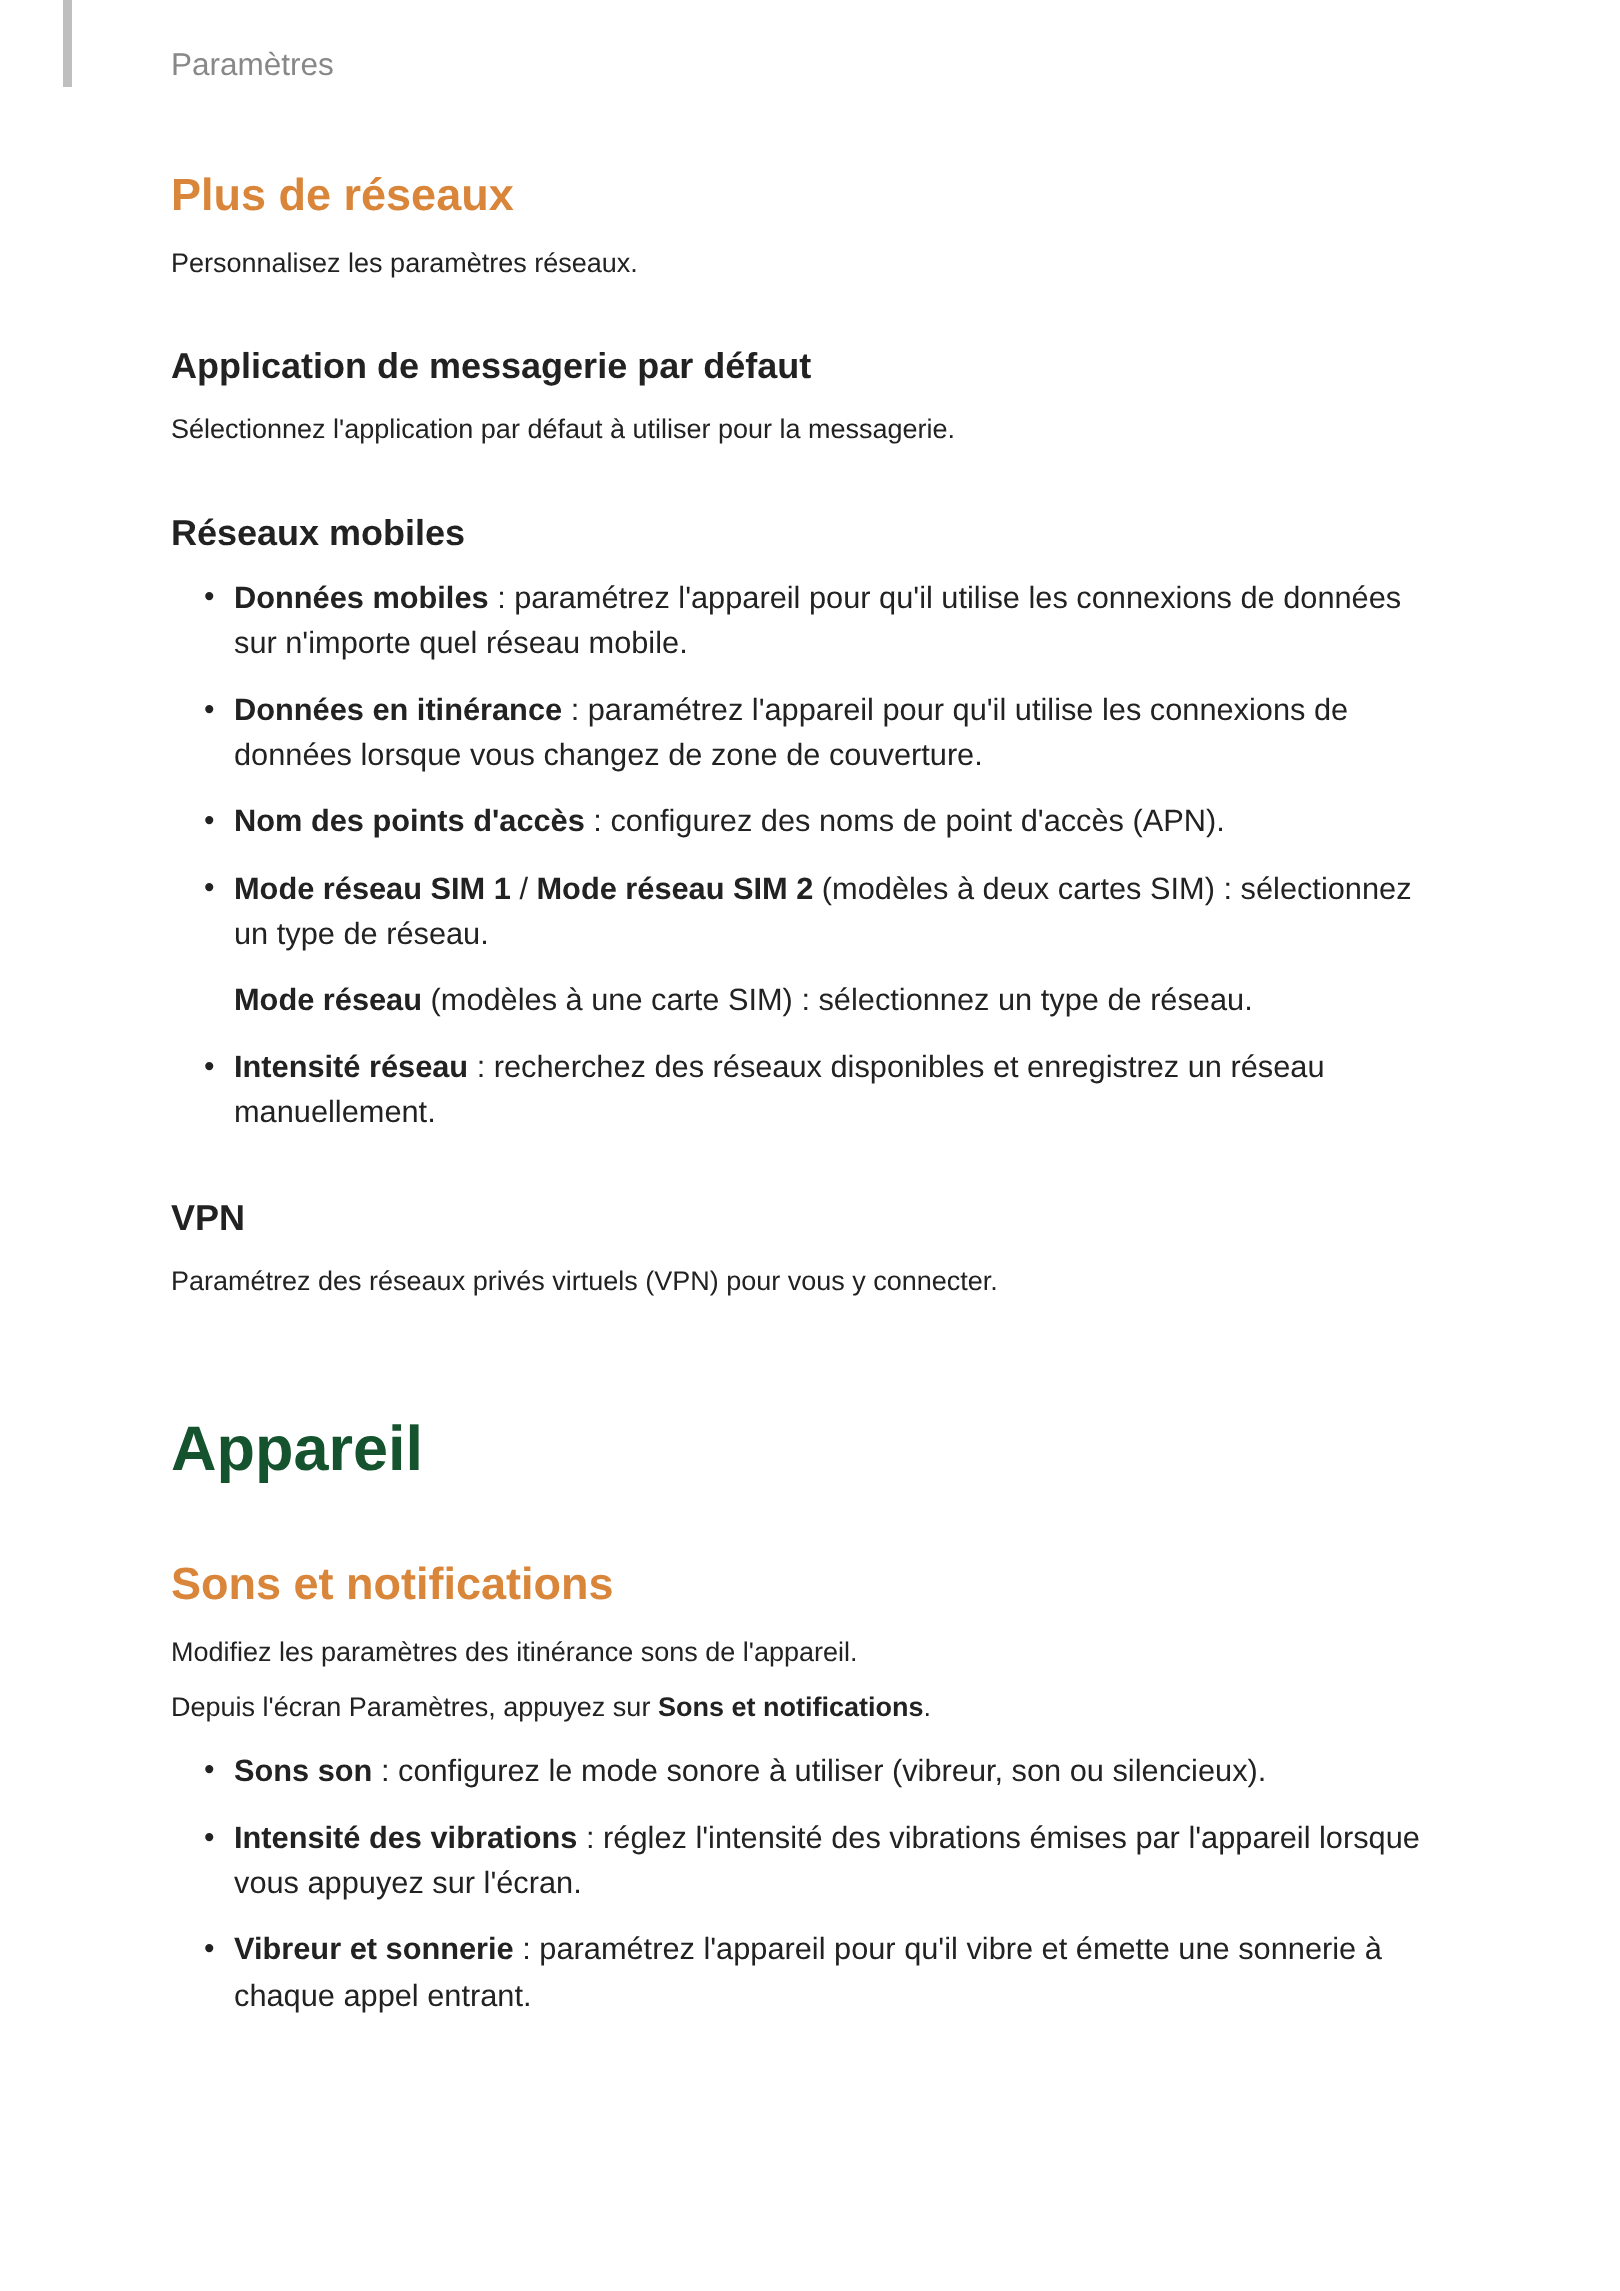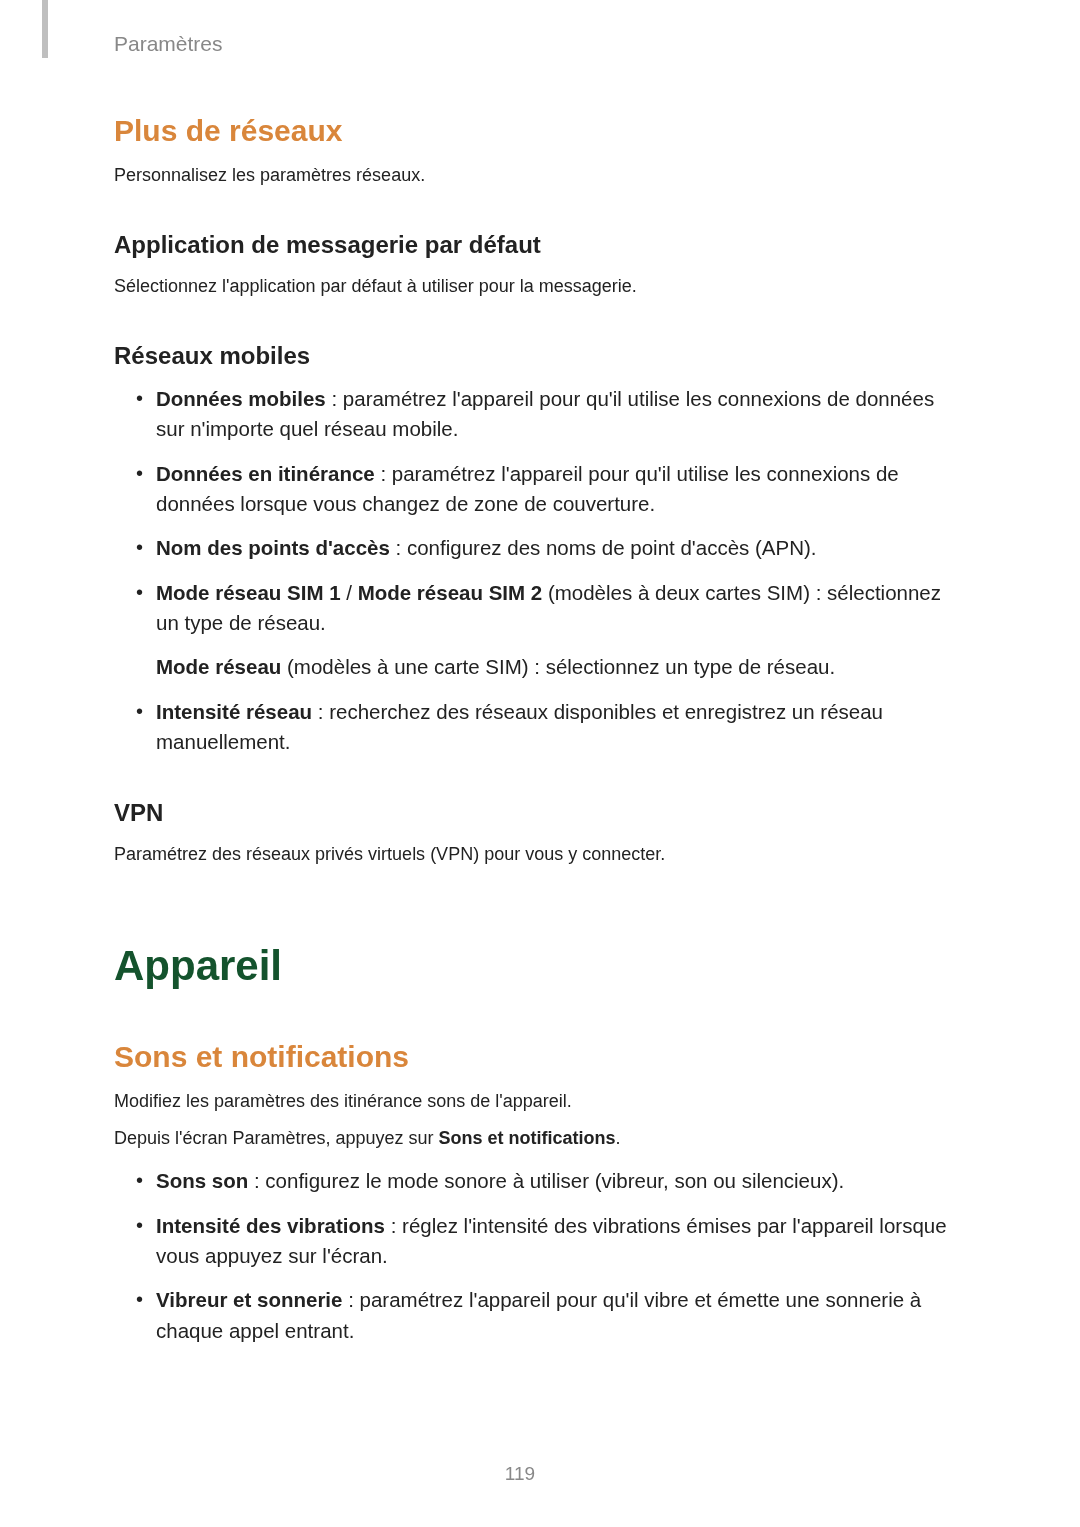--- a/index.html
+++ b/index.html
@@ -148,14 +148,13 @@
       <span class="bold">Sons son</span><span> : configurez le mode sonore à utiliser (vibreur, son ou silencieux).</span>
     </li>
     <li>
       <span class="bold">Intensité des vibrations</span><span> : réglez l'intensité des vibrations émises par l'appareil lorsque vous appuyez sur l'écran.</span>
     </li>
     <li>
       <span class="bold">Vibreur et sonnerie</span><span> : paramétrez l'appareil pour qu'il vibre et émette une sonnerie à chaque appel entrant.</span>
     </li>
   </ul>
 
-  <div class="page-number">119</div>
 </div>
 
 </body></html>

